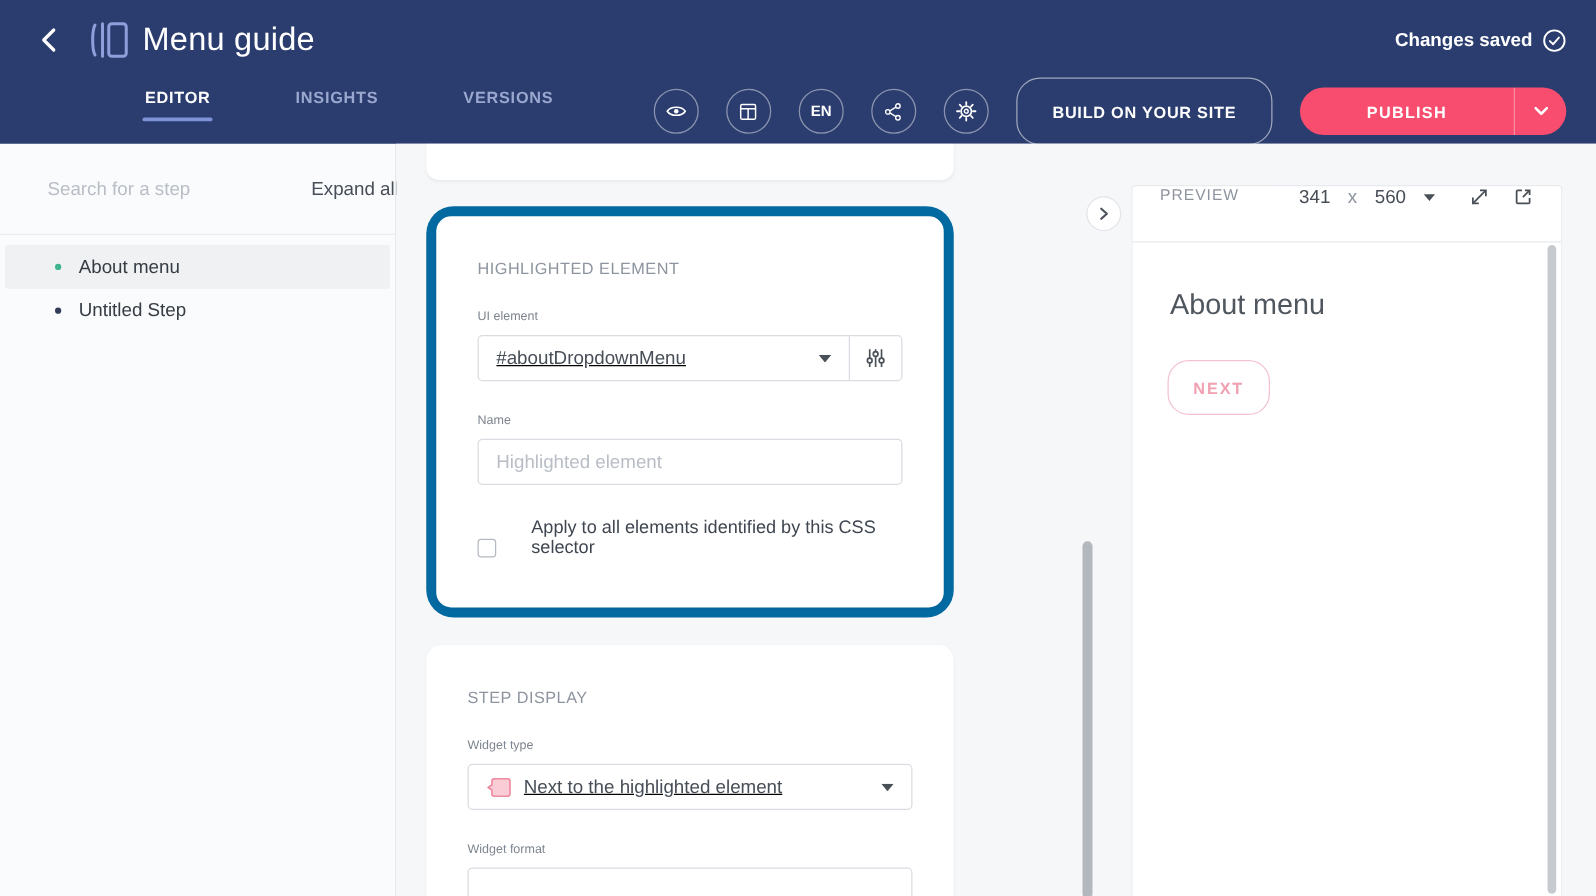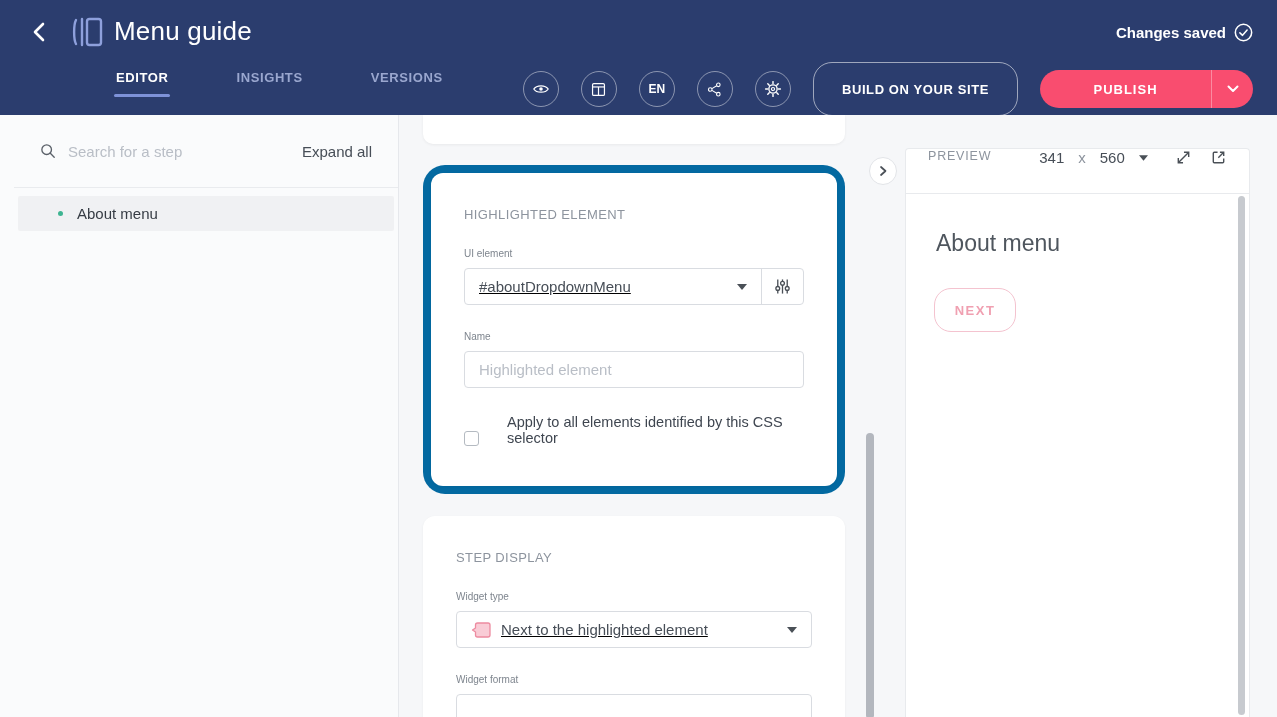--- a/index.html
+++ b/index.html
@@ -31,21 +31,21 @@
   .publish-btn { height:38px; width:213px; background:#f94d6f; border-radius:19px; display:flex;
                  align-items:center; cursor:pointer; overflow:hidden; }
   .publish-main { flex:1; text-align:center; font-size:13px; font-weight:700; letter-spacing:1px; }
   .publish-caret { width:42px; height:100%; border-left:1px solid rgba(255,255,255,.35);
                    display:flex; align-items:center; justify-content:center; }
 
   
   .content { display:flex; width:100%; height:602px; }
 
   
-  .sidebar { width:399px; background:#fafbfc; border-right:1px solid #e6e8ec; flex:0 0 auto;padding-left:14px; }
+  .sidebar { width:317px; background:#fafbfc; border-right:1px solid #e6e8ec; flex:0 0 auto; }
   .search-row { height:73px; display:flex; align-items:center; padding:0 26px; gap:12px;
                 border-bottom:1px solid #e9ebee; }
   .search-input { flex:1; border:none; outline:none; background:transparent; font-size:15px;
                   color:#474e57; font-family:"Liberation Sans", sans-serif; }
   .search-input::placeholder { color:#b9bec6; }
   .expand-all { font-size:15px; color:#474e57; cursor:pointer; white-space:nowrap; }
   .step-list { padding-top:8px; }
   .step-item { display:flex; align-items:center; gap:14px; height:35px; margin:0 4px;
                padding-left:40px; font-size:15px; color:#363c44; cursor:pointer; border-radius:2px; }
   .step-item.selected { background:#f0f1f3; }
@@ -196,20 +196,24 @@
         <line x1="11.6" y1="11.6" x2="16" y2="16" stroke="#5a6069" stroke-width="1.5" stroke-linecap="round"></line>
       </svg>
       <input class="search-input" placeholder="Search for a step" style="">
       <div class="expand-all">Expand all</div>
     </div>
     <div class="step-list">
       <div class="step-item selected">
         <span class="dot" style="background:#3eb491"></span>
         <span>About menu</span>
       </div>
+      <div class="step-item">
+        <span class="dot" style="background:#323e59"></span>
+        <span>Untitled Step</span>
+      </div>
     </div>
   </div>
 
   <div class="main">
     <div class="card-col">
       <div class="card-partial"></div>
 
       <div class="hl-ring">
         <div class="card">
           <div class="card-inner">

